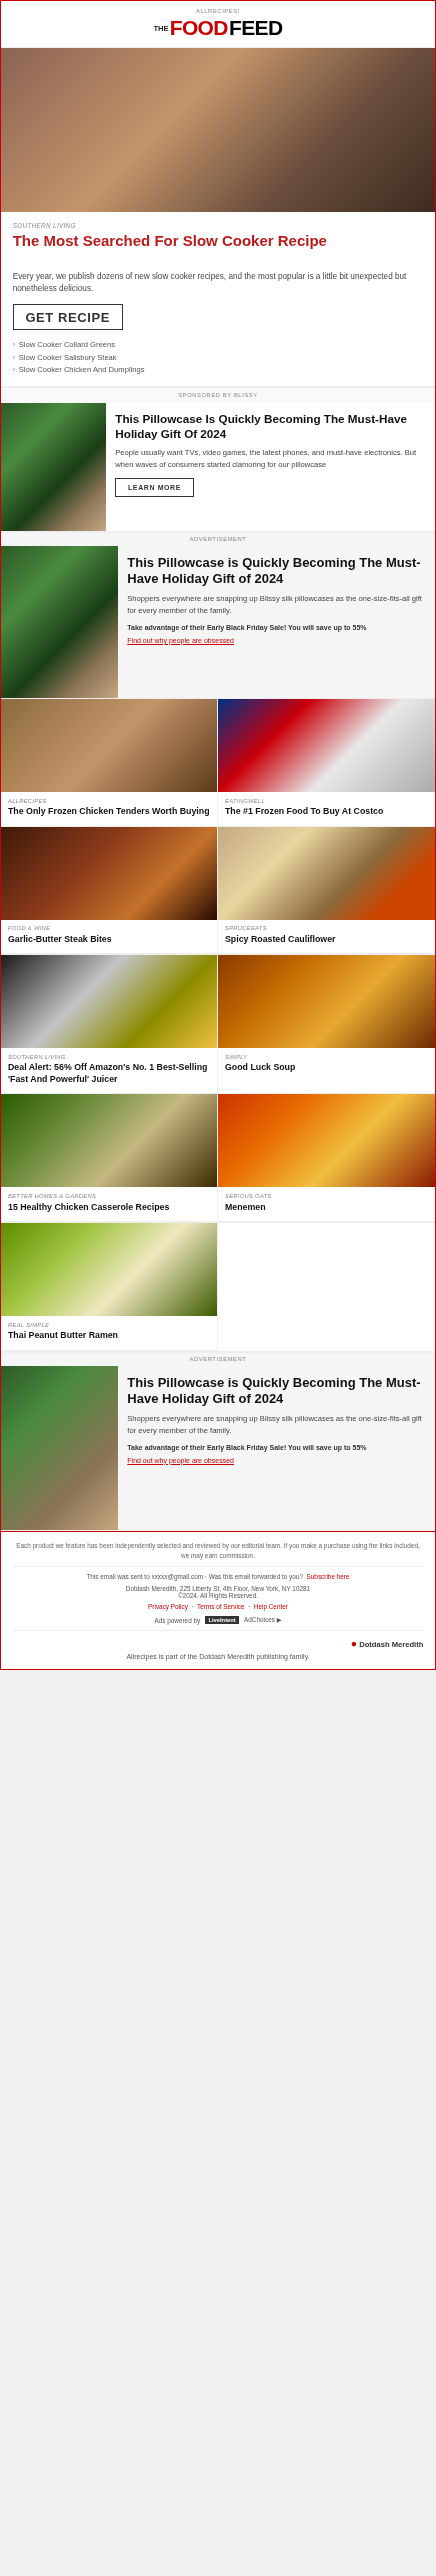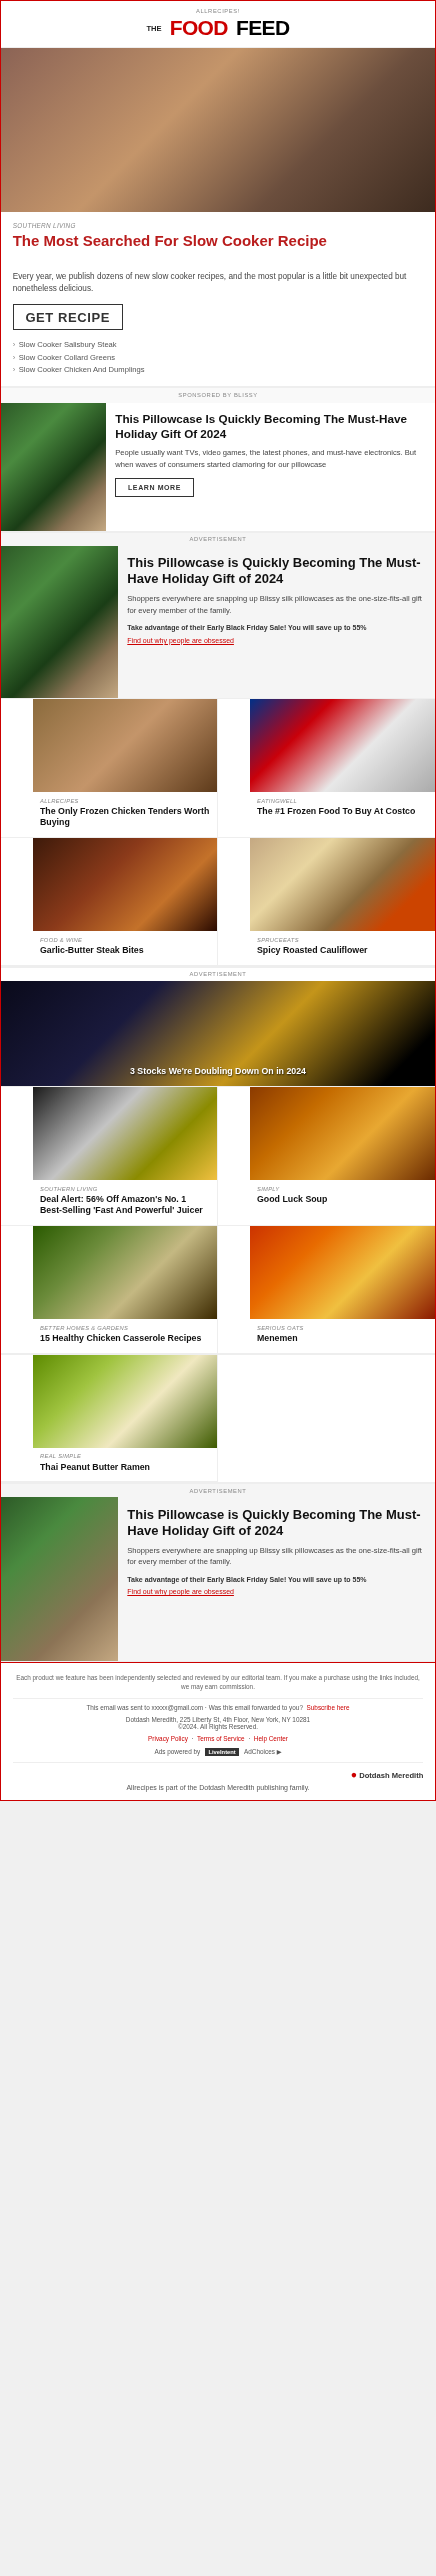--- a/index.html
+++ b/index.html
@@ -24,21 +24,21 @@
     .header-allrecipes {
       font-size: 5.8px;
       color: #888;
       letter-spacing: 0.6px;
       text-transform: uppercase;
     }
     .header-logo {
       display: flex;
       align-items: center;
       justify-content: center;
-      gap: 8px;
+      gap: 1px;
       margin: 2.3px 0;
     }
     .logo-the {
       font-size: 7.6px;
       font-weight: bold;
       color: #222;
     }
     .logo-food {
       font-size: 21px;
       font-weight: 900;
@@ -200,21 +200,20 @@
 
     
     .grid-2col {
       display: grid;
       grid-template-columns: 1fr 1fr;
       border-bottom: 0.6px solid #eee;
     }
     .grid-item {
       border-right: 0.6px solid #eee;
       border-bottom: 0.6px solid #eee;
-      padding-left: 32px;
     }
     .grid-item:nth-child(2n) {
       border-right: none;
     }
     .grid-item-image {
       width: 100%;
       height: 93px;
       display: block;
       object-fit: cover;
     }
@@ -391,22 +390,22 @@
   </div>
 
   <div class="article-hero">
     <div class="img-placeholder img-hero"></div>
     <div class="article-hero-content">
       <div class="source-label">Southern Living</div>
       <div class="article-hero-title">The Most Searched For Slow Cooker Recipe</div>
       <div class="article-hero-desc">Every year, we publish dozens of new slow cooker recipes, and the most popular is a little bit unexpected but nonetheless delicious.</div>
       <div class="btn-outline">GET RECIPE</div>
       <ul class="related-links">
+        <li>Slow Cooker Collard Greens</li>
         <li>Slow Cooker Salisbury Steak</li>
-        <li>Slow Cooker Collard Greens</li>
         <li>Slow Cooker Chicken And Dumplings</li>
       </ul>
     </div>
   </div>
 
   <div class="sponsored-block">
     <div class="sponsored-header">SPONSORED BY BLISSY</div>
     <div class="sponsored-content">
       <div class="sponsored-image-col">
         <div class="img-placeholder img-pillow" style="height:128px;"></div>
@@ -458,27 +457,20 @@
     </div>
     <div class="grid-item">
       <div class="img-placeholder img-cauliflower grid-item-image"></div>
       <div class="grid-item-content">
         <div class="grid-source">SpruceEats</div>
         <div class="grid-title">Spicy Roasted Cauliflower</div>
       </div>
     </div>
   </div>
 
-  <div class="ad-banner-full">
-    <div class="ad-header">ADVERTISEMENT</div>
-    <div class="ad-full-img">
-      <div class="ad-full-img-bg"></div>
-      <div class="ad-text-overlay">3 Stocks We're Doubling Down On in 2024</div>
-    </div>
-  </div>
 
   <div class="grid-2col">
     <div class="grid-item">
       <div class="img-placeholder img-juicer grid-item-image"></div>
       <div class="grid-item-content">
         <div class="grid-source">Southern Living</div>
         <div class="grid-title">Deal Alert: 56% Off Amazon's No. 1 Best-Selling 'Fast And Powerful' Juicer</div>
       </div>
     </div>
     <div class="grid-item">

